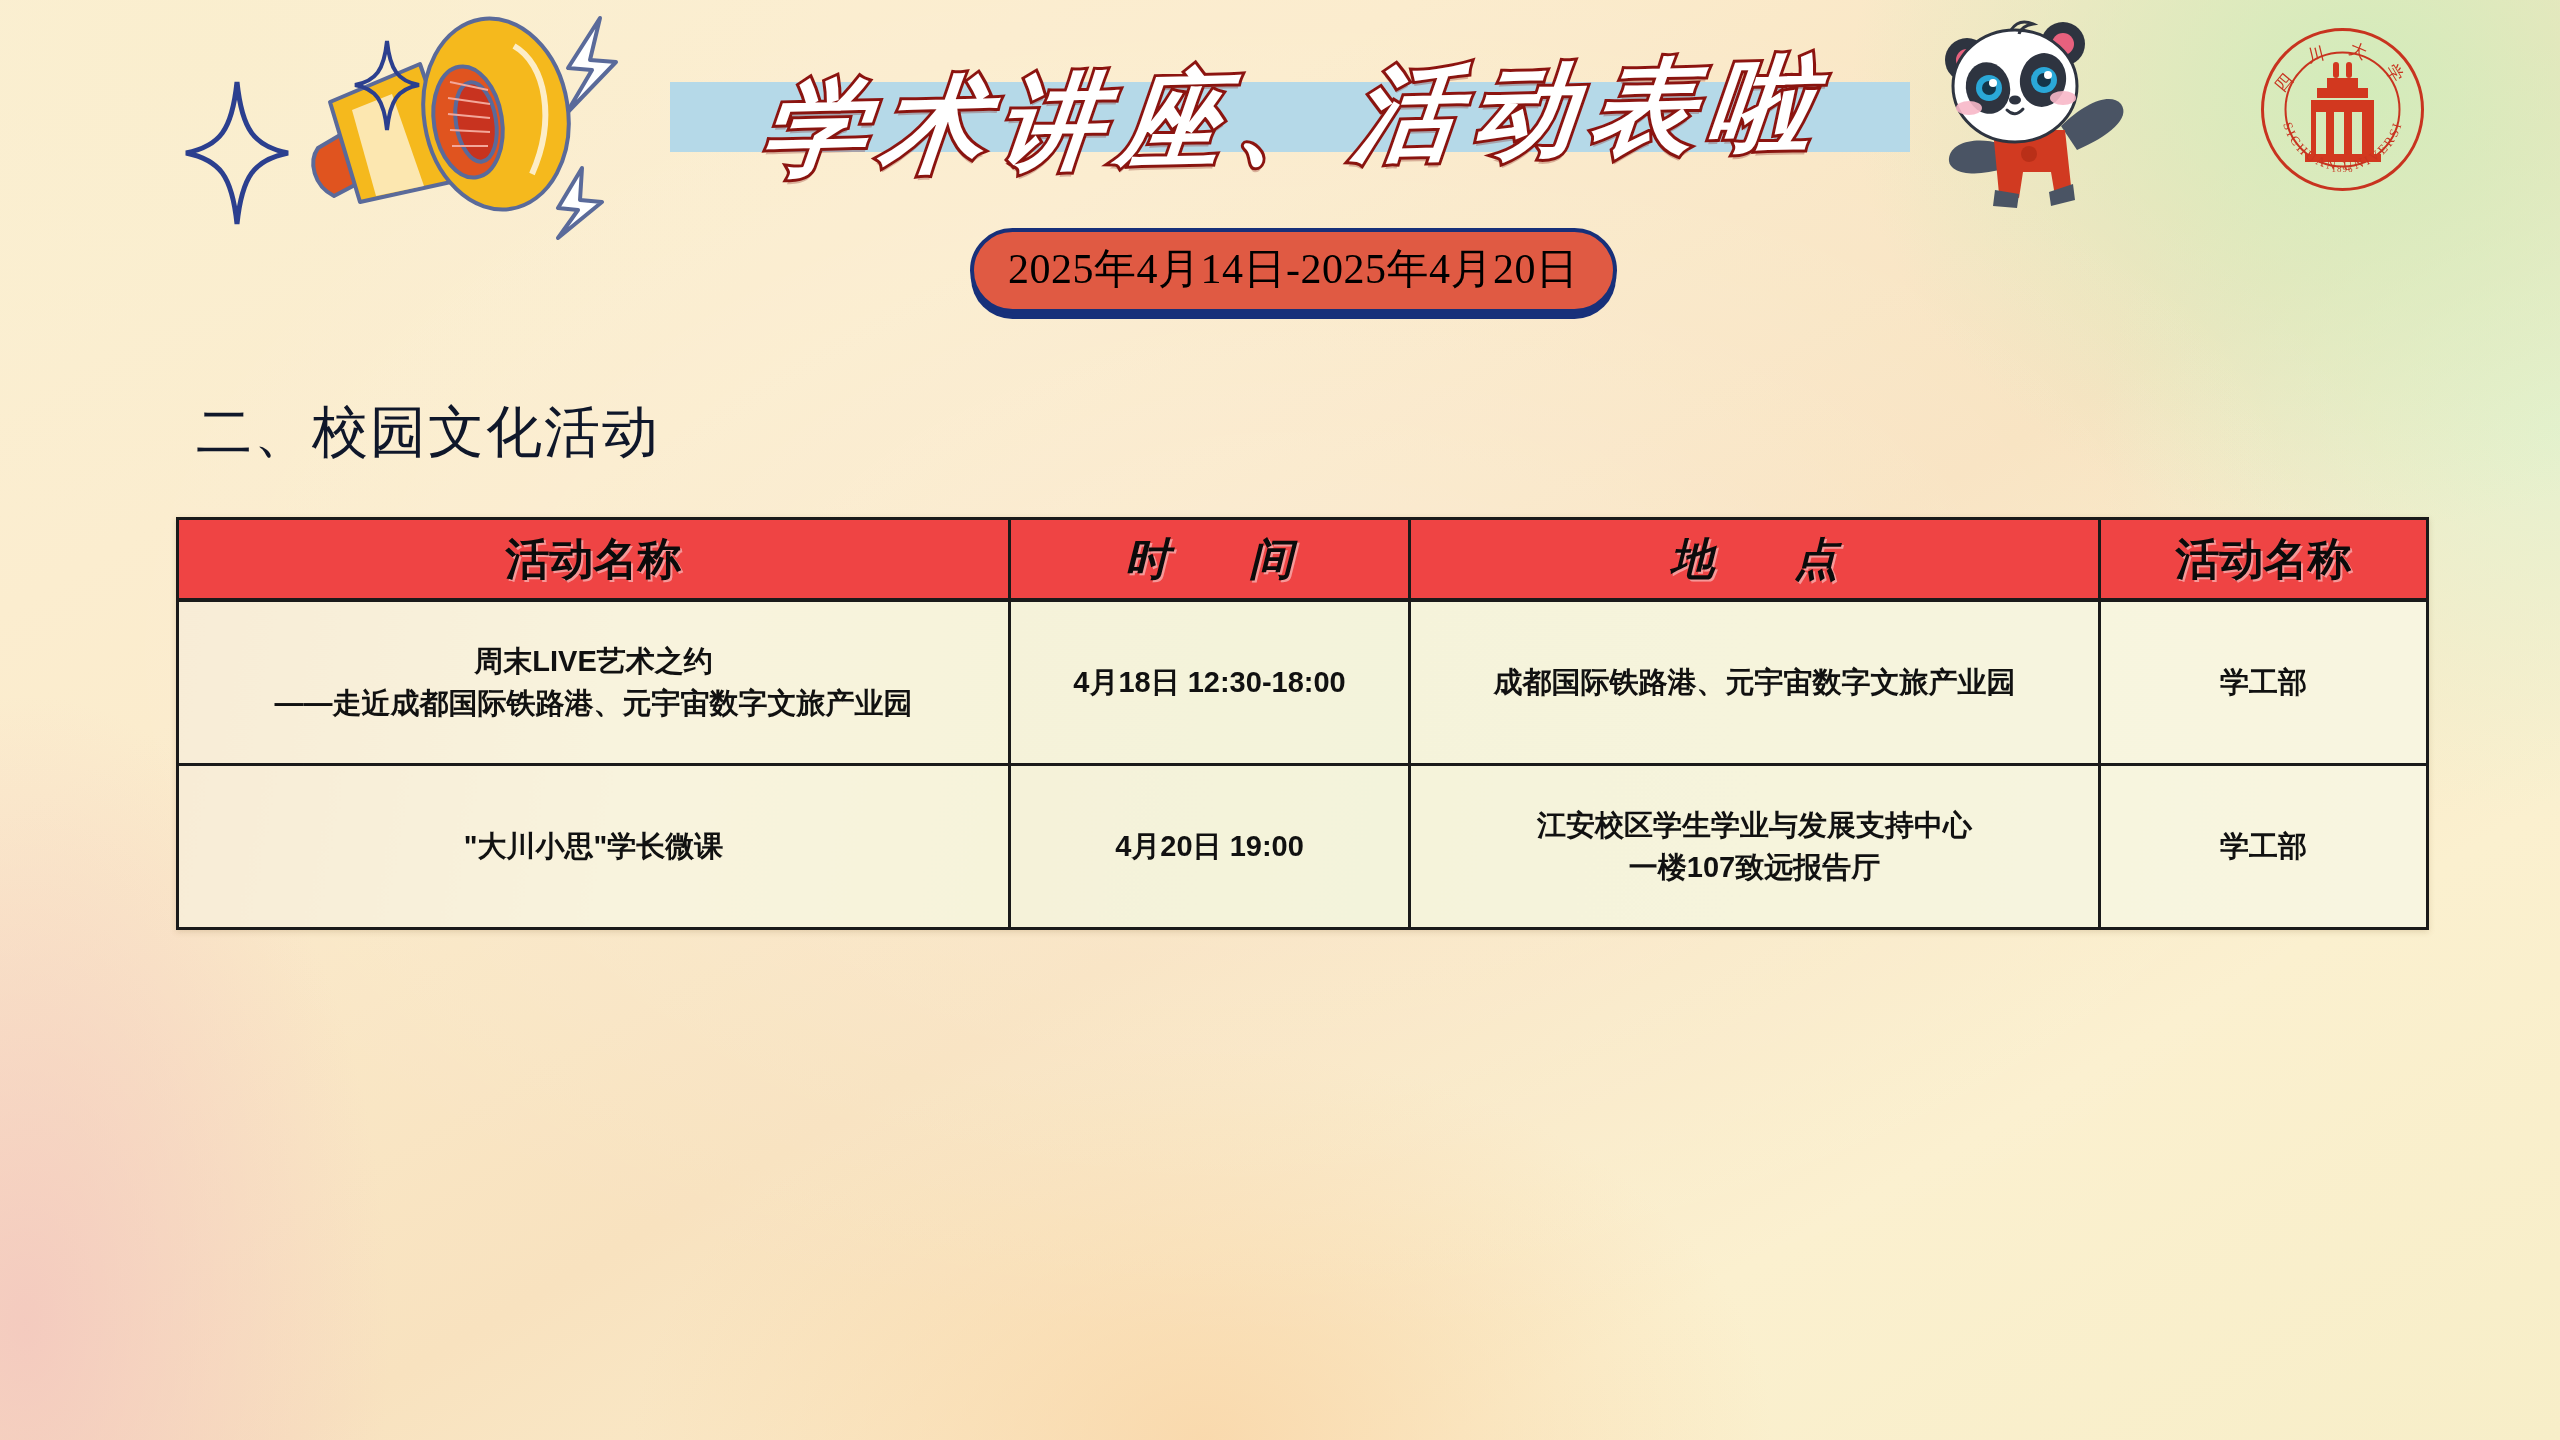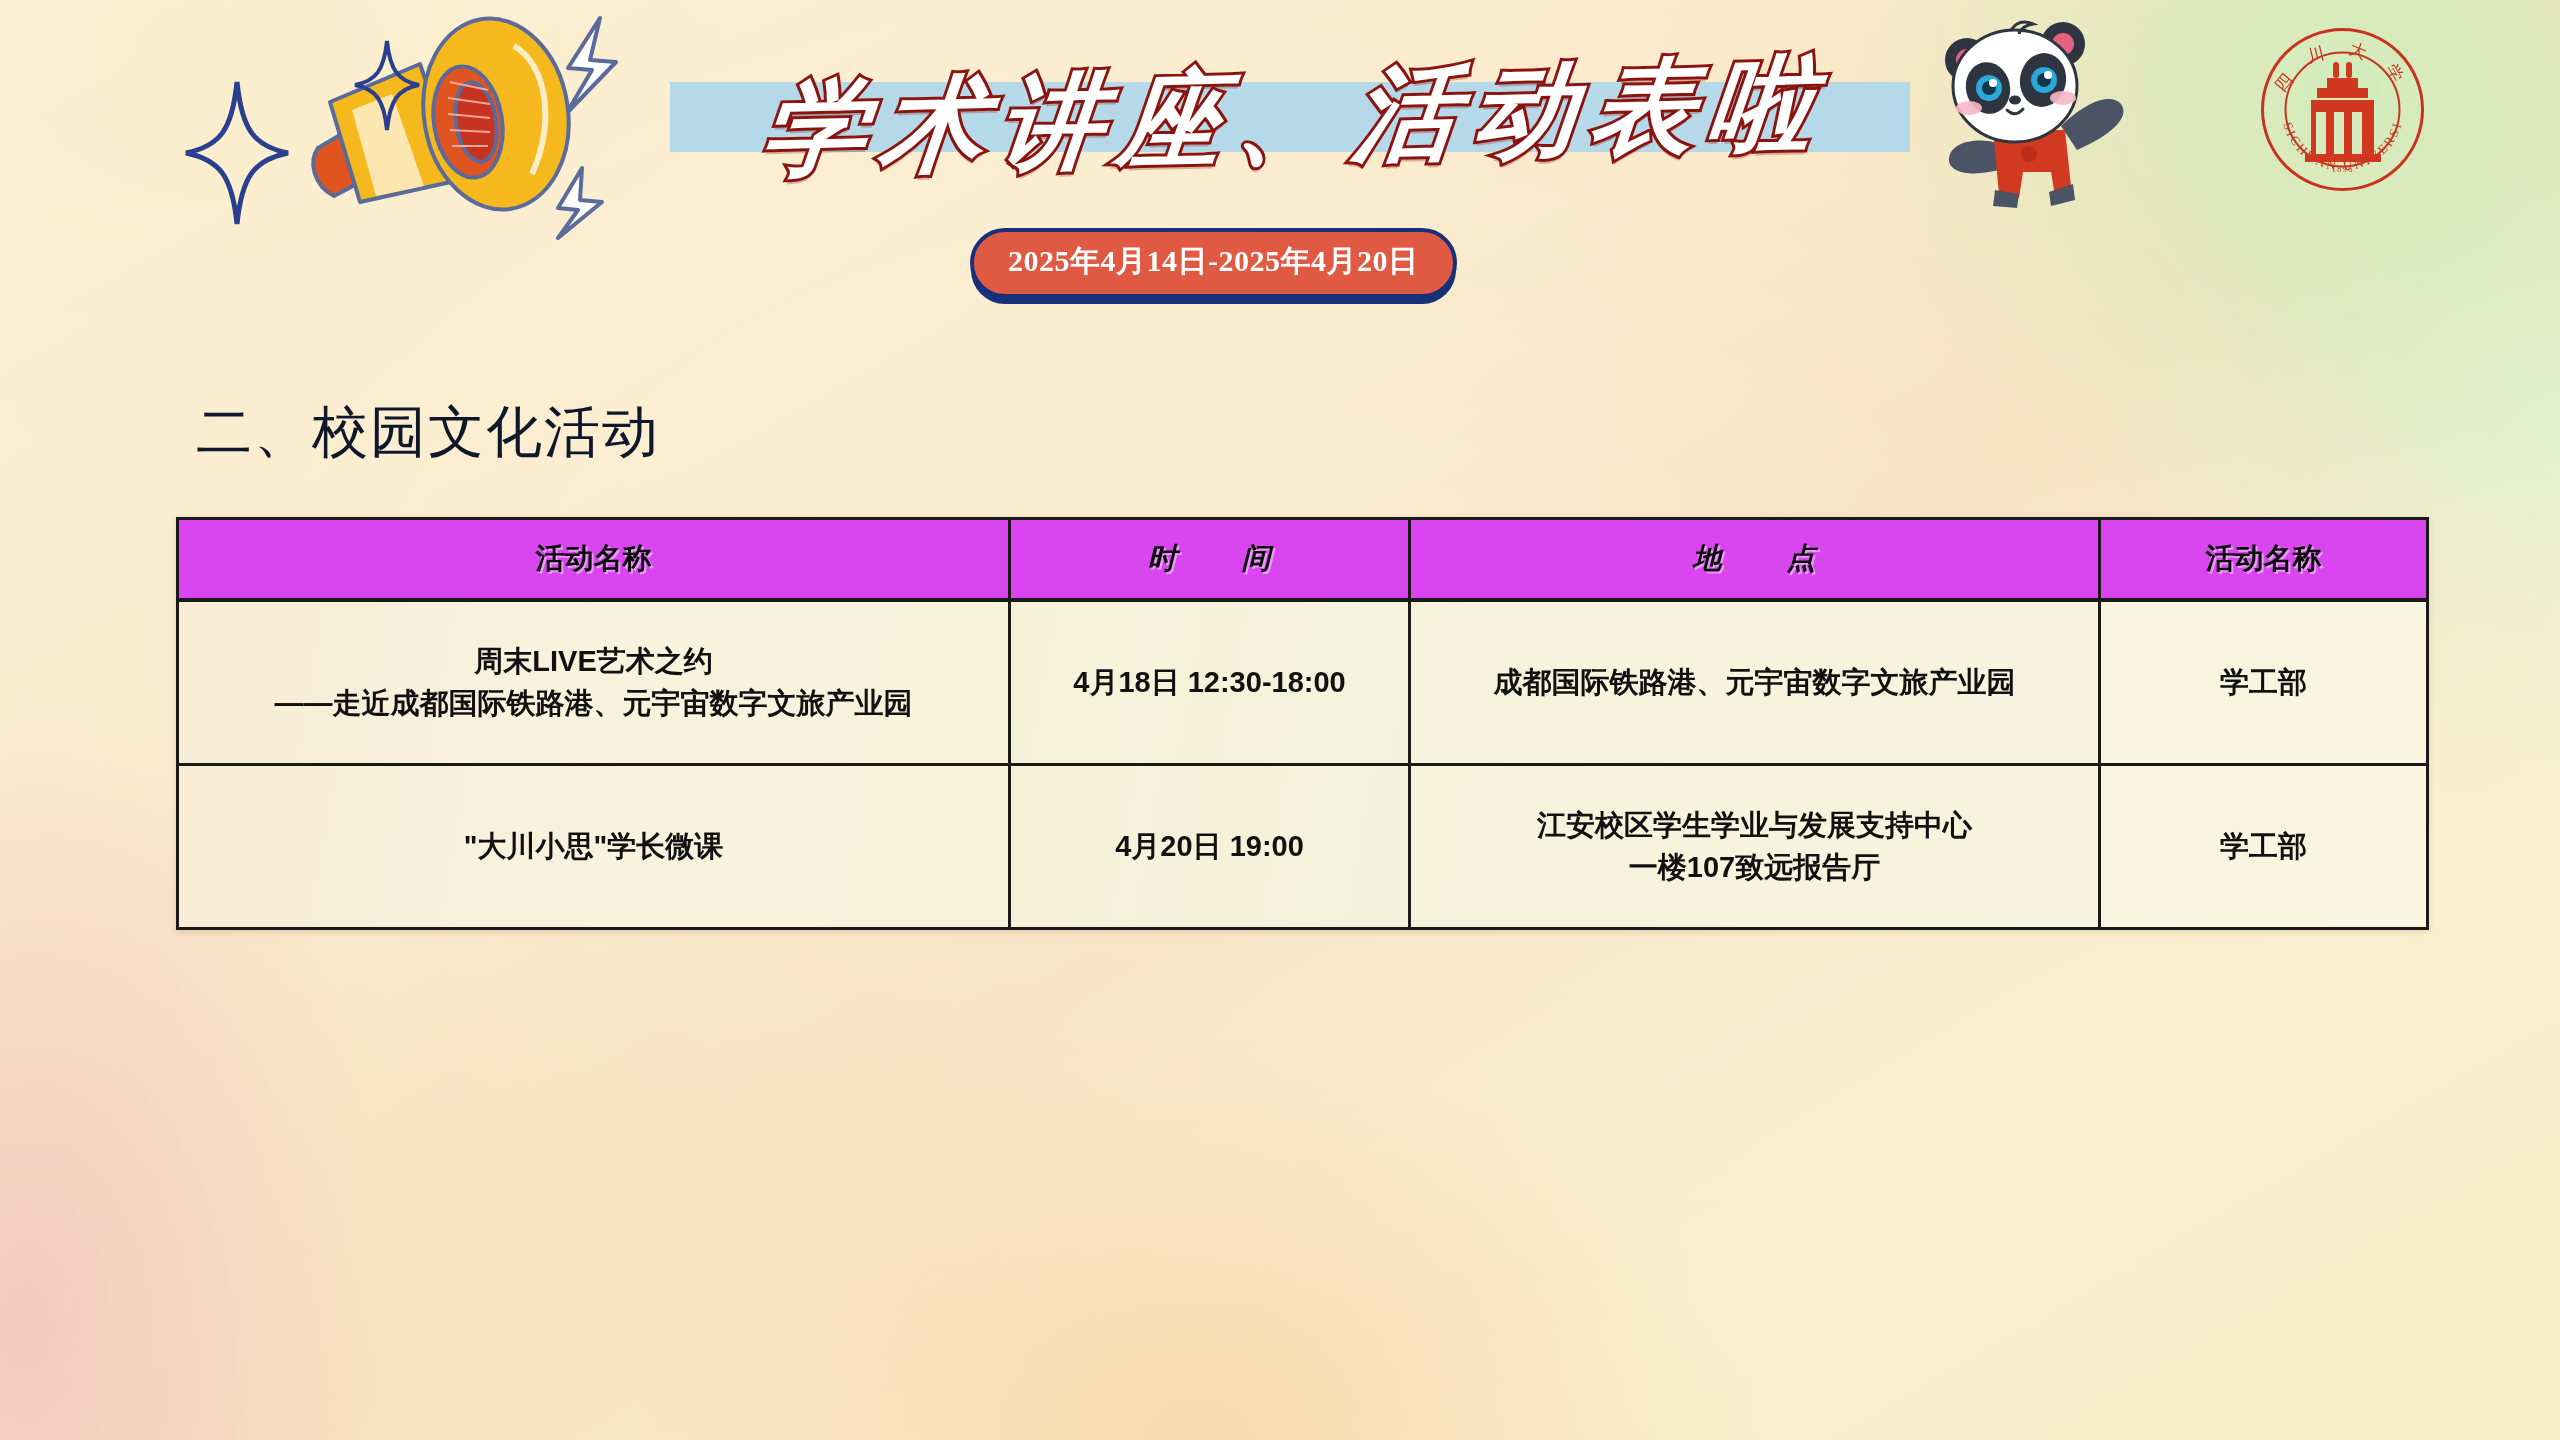--- a/index.html
+++ b/index.html
@@ -40,38 +40,38 @@
     paint-order:stroke fill;
     text-shadow:0 5px 0 rgba(130,20,16,.28);
     white-space:nowrap;transform:skewX(-7deg) rotate(-1.4deg);}
 
   
   #date-pill{position:absolute;left:970px;top:228px;z-index:8;
     padding:9px 34px 12px;border-radius:44px;
     background:#e05a43;border:4px solid #17307a;
     box-shadow:0 7px 0 -1px #17307a;}
   #date-pill span{font-family:"Liberation Serif","DejaVu Serif",serif;
-    font-size:30px;color:#ffffff;letter-spacing:.5px;white-space:nowrap;font-weight:bold;}
+    font-size:42px;color:#000000;letter-spacing:.5px;white-space:nowrap;}
 
   
   #section-heading{position:absolute;left:196px;top:395px;z-index:7;
     font-family:"Liberation Sans","DejaVu Sans",sans-serif;
     font-size:56px;color:#0f172a;letter-spacing:2px;}
 
   
   #tbl-wrap{position:absolute;left:176px;top:517px;width:2250px;z-index:7;}
   table{border-collapse:collapse;width:2250px;table-layout:fixed;
         box-shadow:0 2px 6px rgba(120,90,40,.18);}
   col.c-name{width:832px;}
   col.c-time{width:400px;}
   col.c-place{width:690px;}
   col.c-org{width:328px;}
   th,td{border:3px solid #1a1a1a;text-align:center;vertical-align:middle;}
-  thead th{background:#d946ef;height:76px;
-    font-size:29px;font-weight:bold;color:#0b0b0b;
+  thead th{background:#ef4444;height:76px;
+    font-size:44px;font-weight:bold;color:#0b0b0b;
     text-shadow:2px 2px 0 rgba(255,255,255,.45);
     border-bottom-width:4px;}
   tbody td{background:linear-gradient(180deg,#fbf6e0 0%,#f7f4dd 100%);
     height:145px;font-size:29px;font-weight:bold;color:#111;
     line-height:1.42;padding:8px 14px;}
   tbody tr td.cell-name{background:linear-gradient(100deg,#f8ecd6 0%,#f8f3dd 55%,#f6f3da 100%);}
   tbody tr td.cell-time{background:linear-gradient(100deg,#f5f2d9 0%,#f3f3db 100%);}
   tbody tr td.cell-place{background:linear-gradient(100deg,#f5f3da 0%,#f6f4de 100%);}
   tbody tr td.cell-org{background:linear-gradient(100deg,#f7f5de 0%,#f8f5e0 100%);}
   td .l1,td .l2{display:block;white-space:nowrap;}

